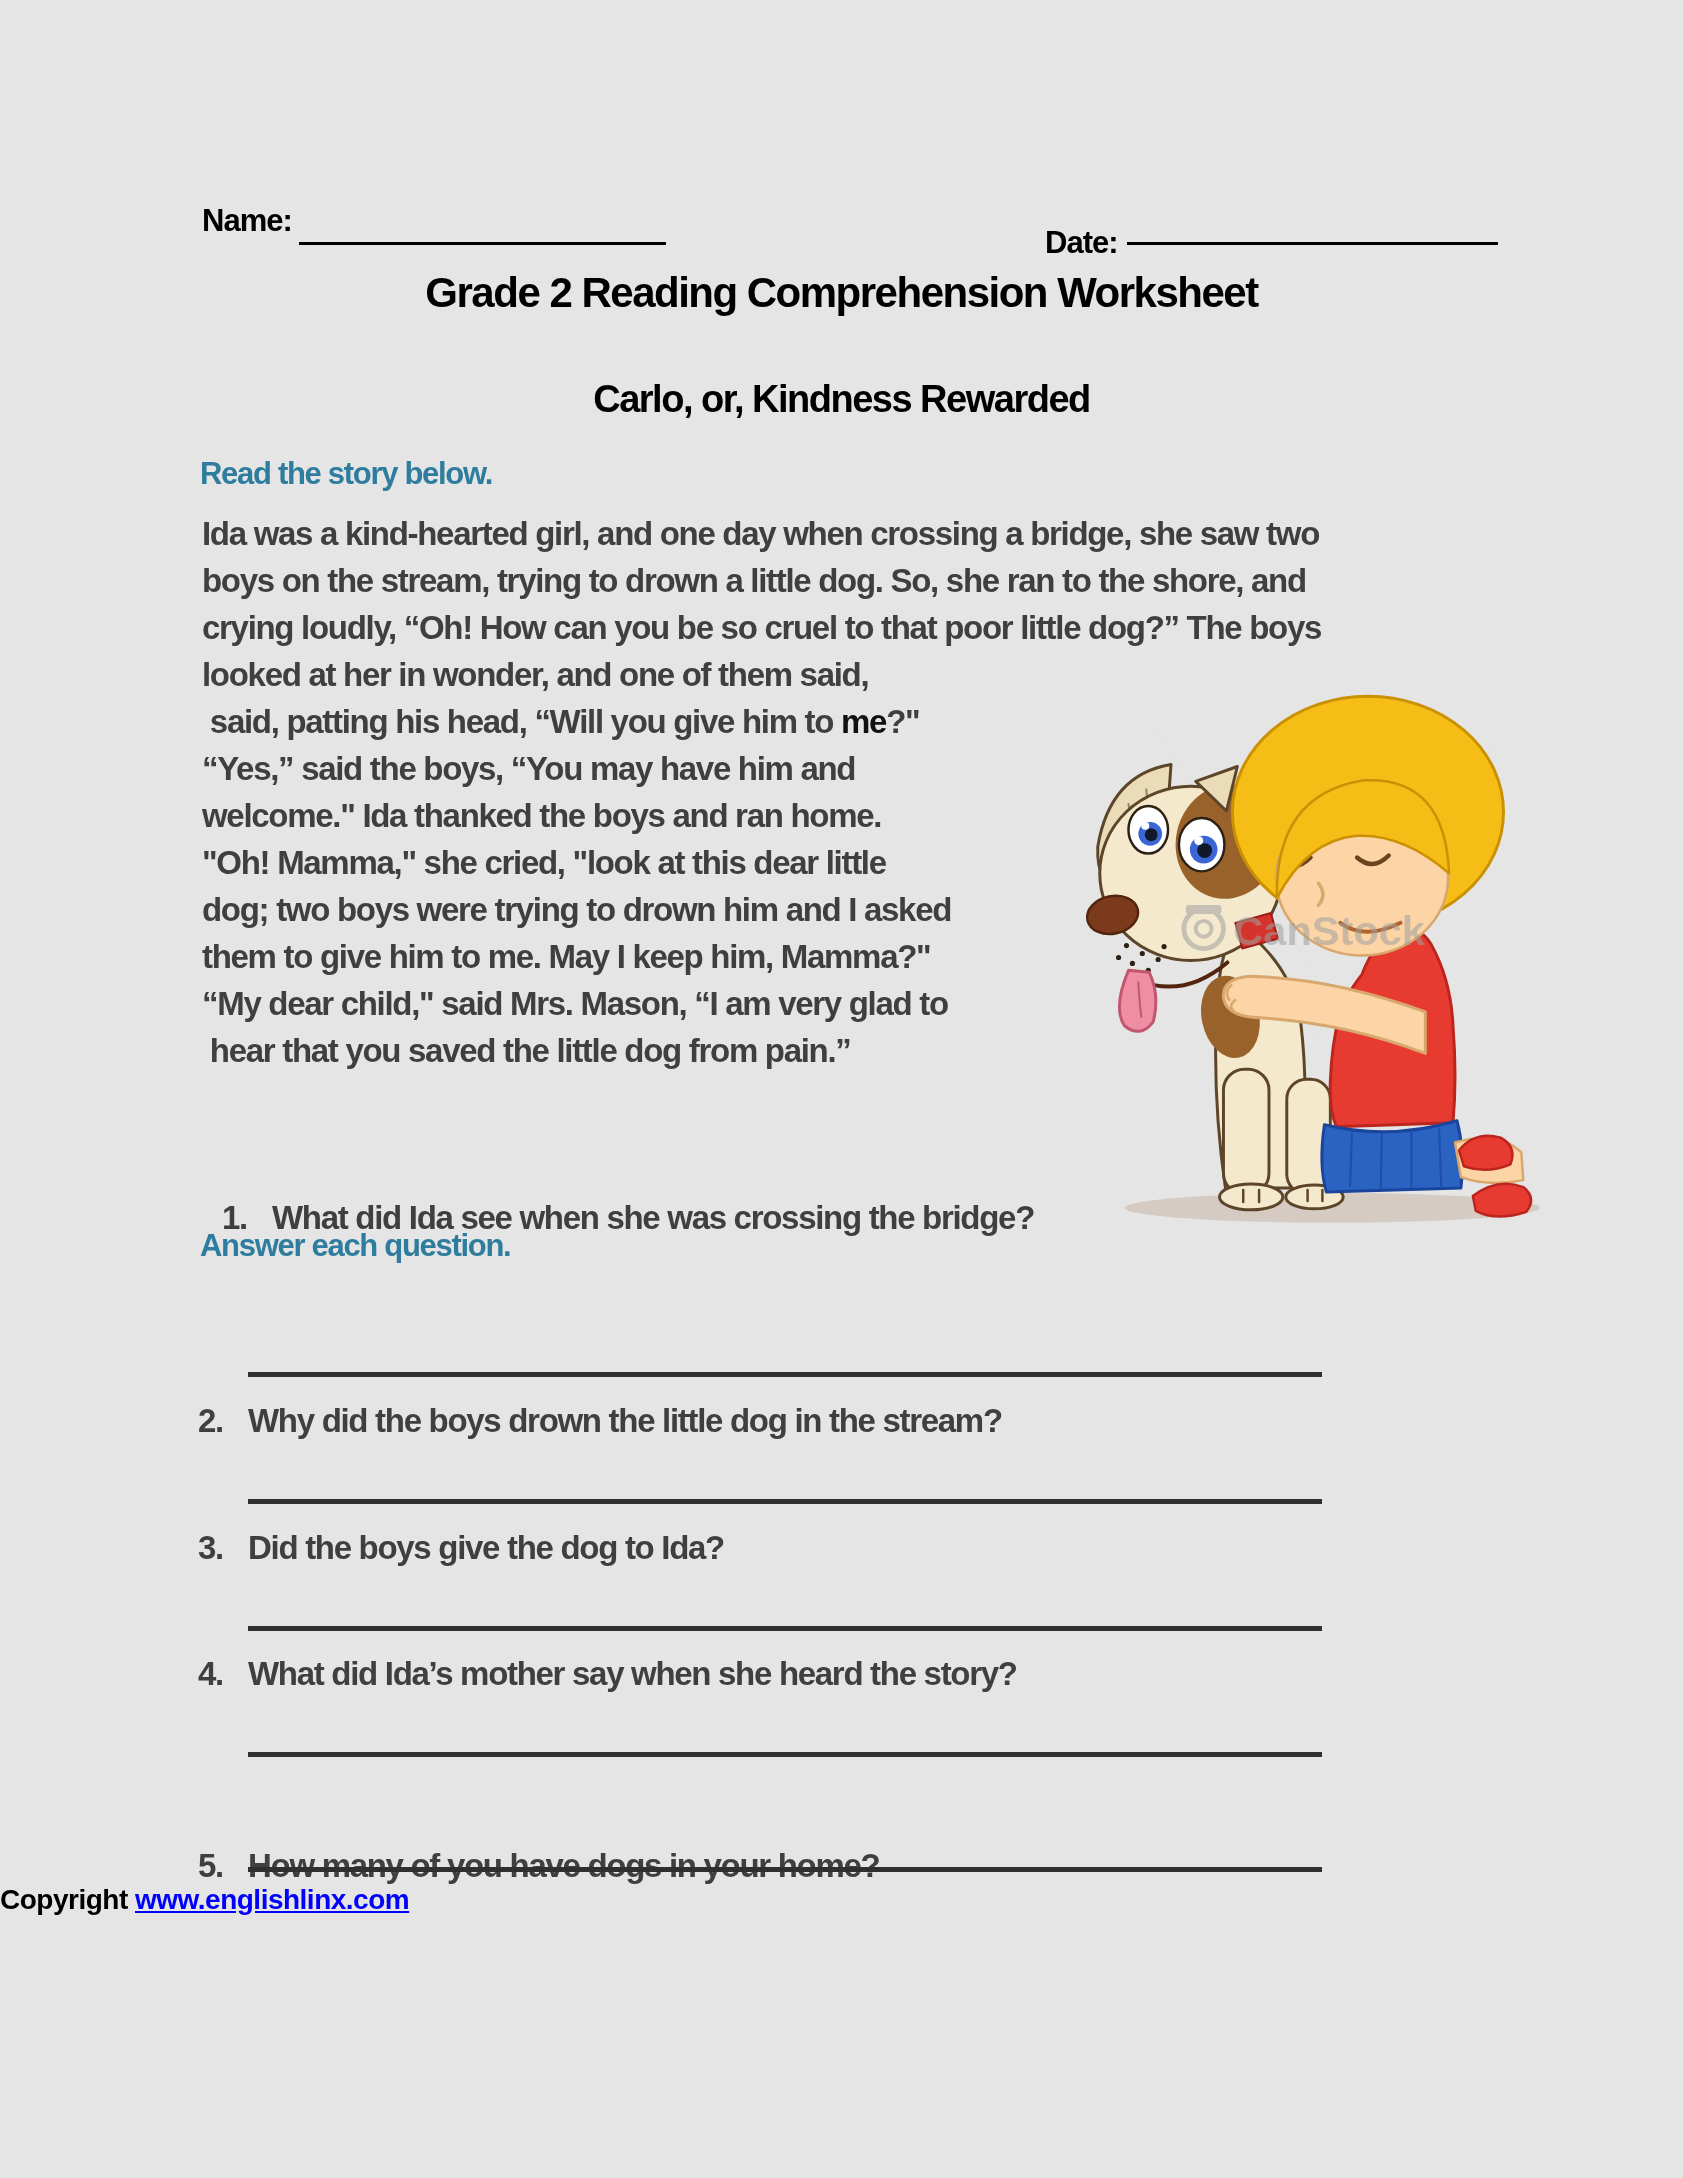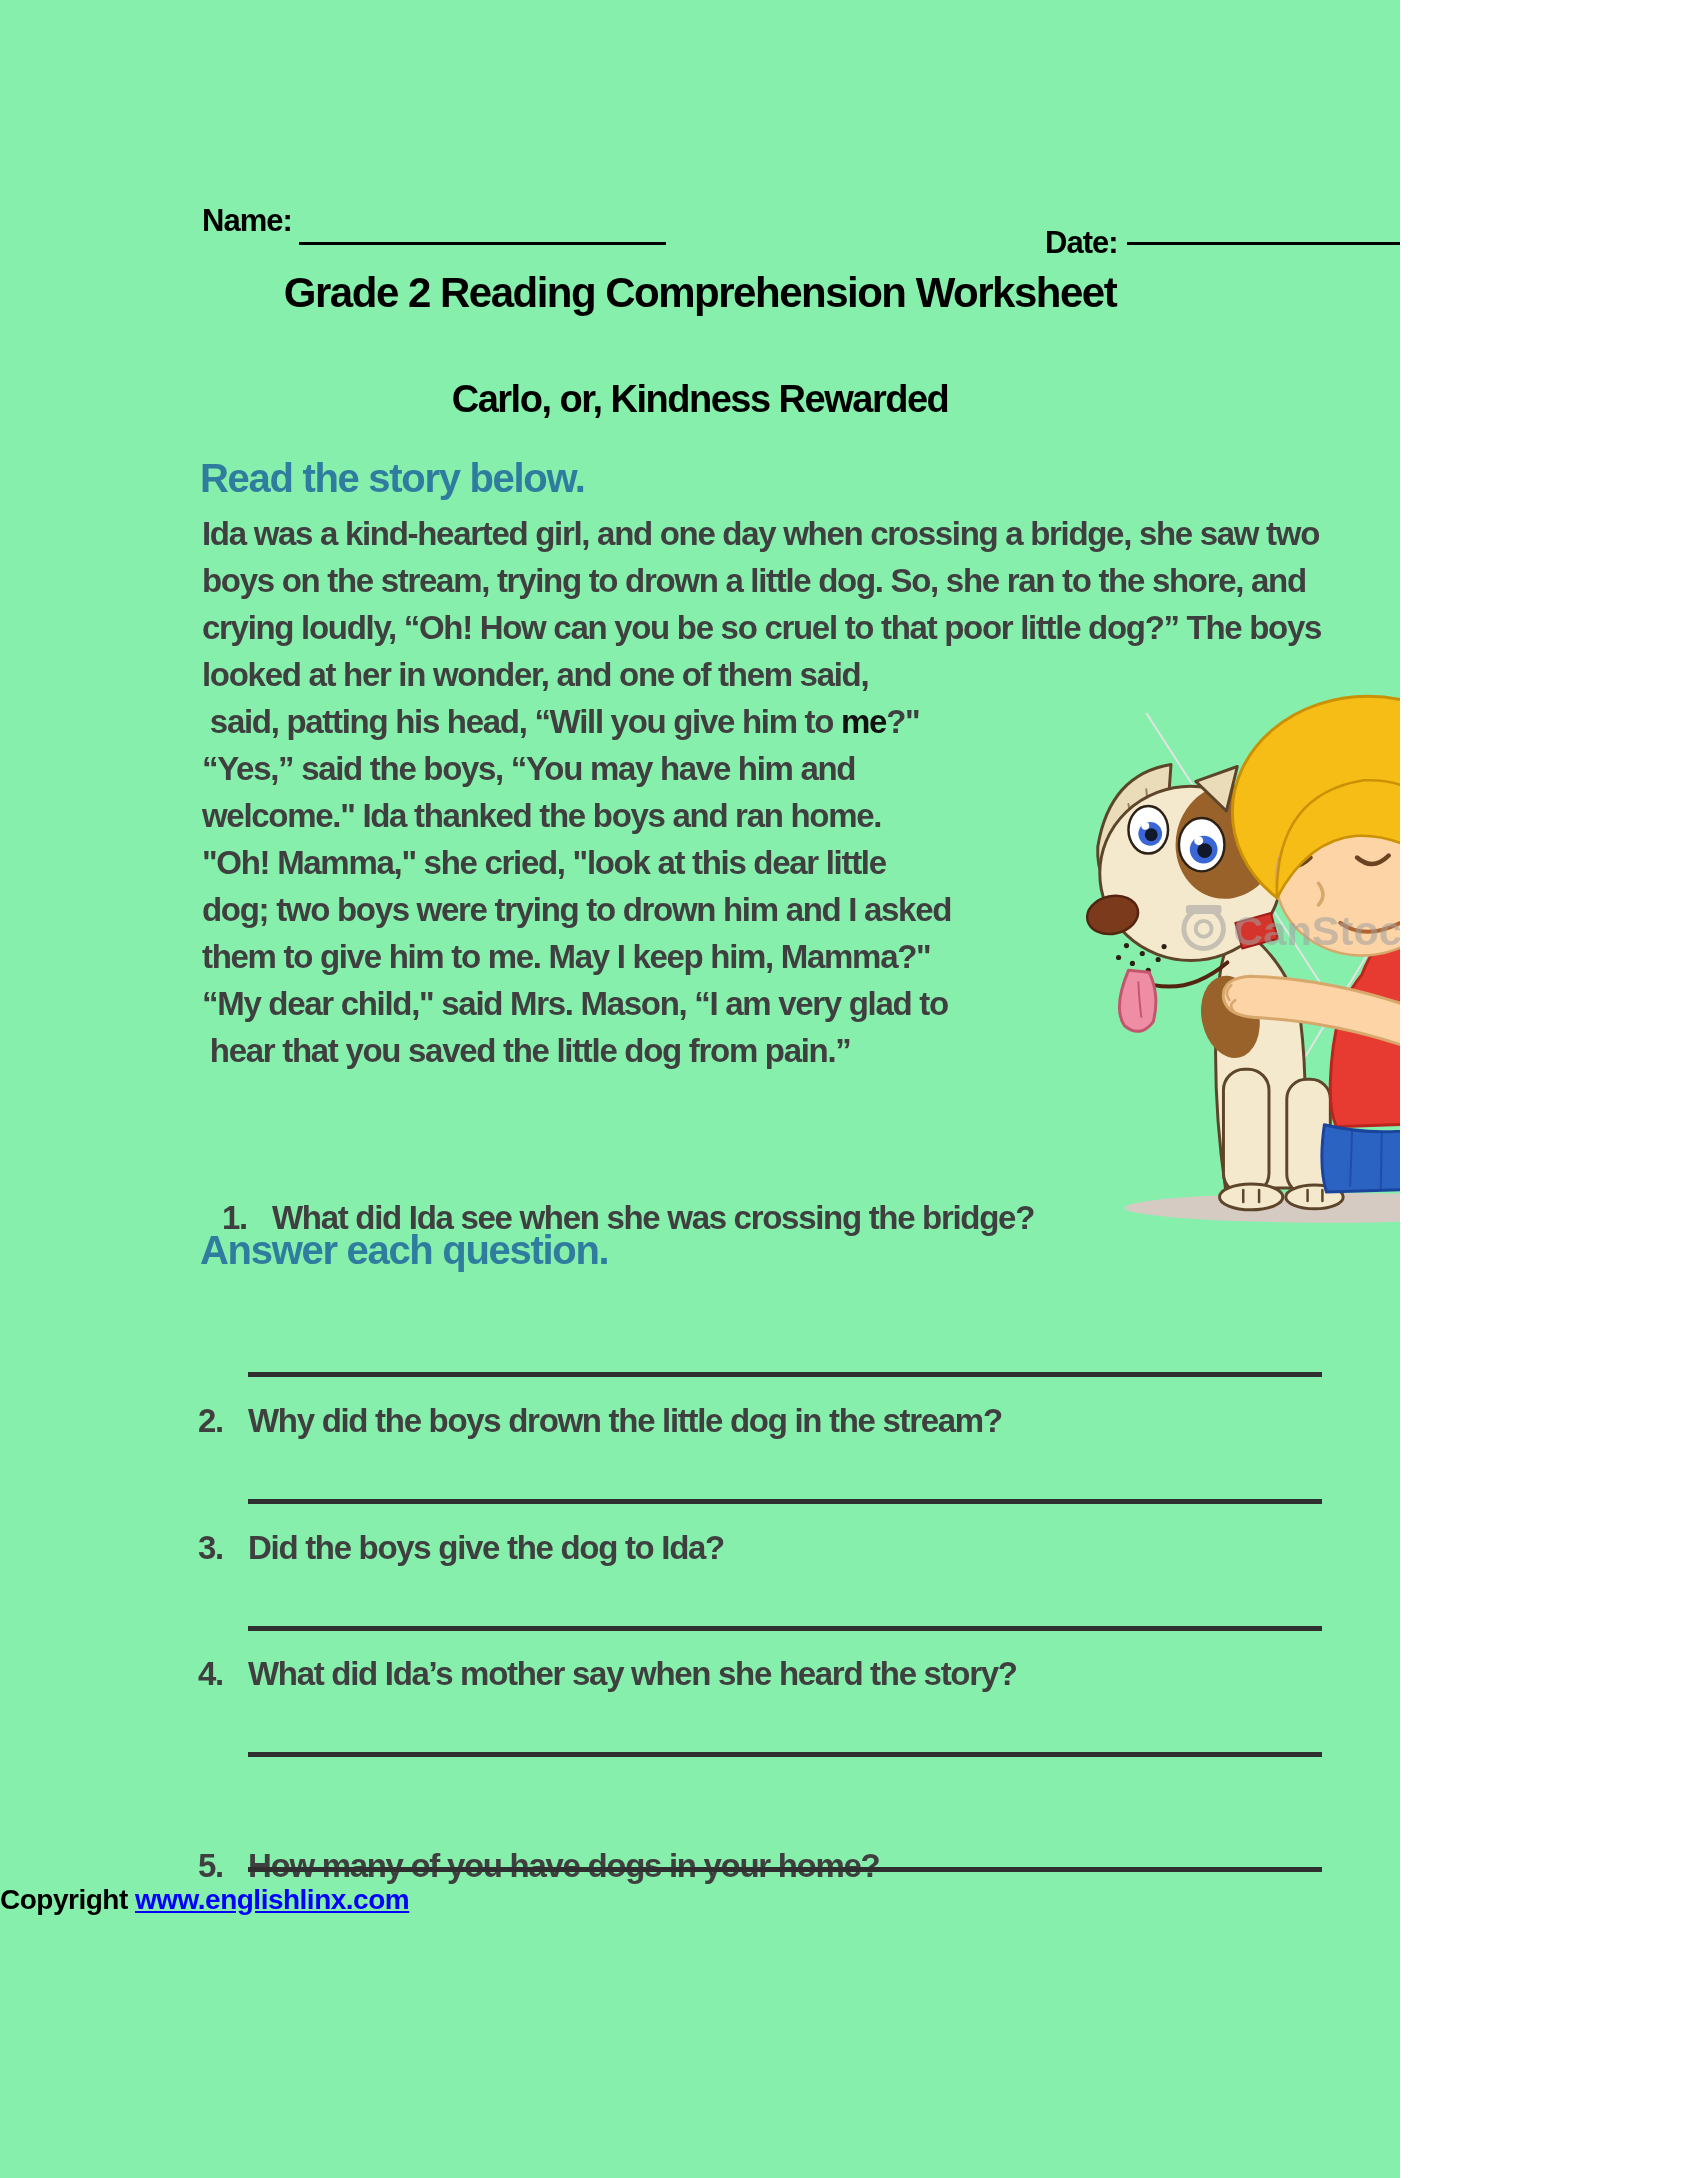--- a/index.html
+++ b/index.html
@@ -1,37 +1,37 @@
 <!DOCTYPE html>
 <html><head>
 <meta charset="utf-8">
 <style>
   html,body{margin:0;padding:0;background:#ffffff;}
   .page{
     position:relative;
-    width:1400px;height:2178px;
-    background:#86efac;
+    width:1683px;height:2178px;
+    background:#e5e5e5;
     font-family:"Liberation Sans",sans-serif;
     font-weight:700;
     overflow:hidden;
   }
   
   .hdr-label{position:absolute;top:203px;font-size:31px;color:#000;letter-spacing:-1px;}
   .name-label{left:202px;}
   .date-label{left:1045px;margin-top:22px;}
   .blank{position:absolute;top:204px;height:38px;border-bottom:3px solid #000;}
   .name-blank{left:299px;width:367px;}
   .date-blank{left:1127px;width:371px;}
   
   .title{position:absolute;top:269px;left:0;width:100%;text-align:center;
     font-size:42px;color:#000;letter-spacing:-1.5px;}
   .subtitle{position:absolute;top:378px;left:0;width:100%;text-align:center;
     font-size:38px;color:#000;letter-spacing:-1.5px;}
   
-  .instruction{position:absolute;left:200px;font-size:40px;letter-spacing:-1.3px;text-align:right;}
+  .instruction{position:absolute;left:200px;font-size:31px;letter-spacing:-1.3px;text-align:right;}
   .story-instruction{top:456px;}
   .answer-instruction{top:1228px;}
   
   .story{position:absolute;left:202px;top:510px;font-size:33px;letter-spacing:-1.3px;
     color:#3f3f3f;}
   .story .line{height:47px;line-height:47px;white-space:pre;}
   .story .emphasis{color:#111111;}
   
   .illustration{position:absolute;left:1077px;top:685px;width:475px;height:540px;}
   

